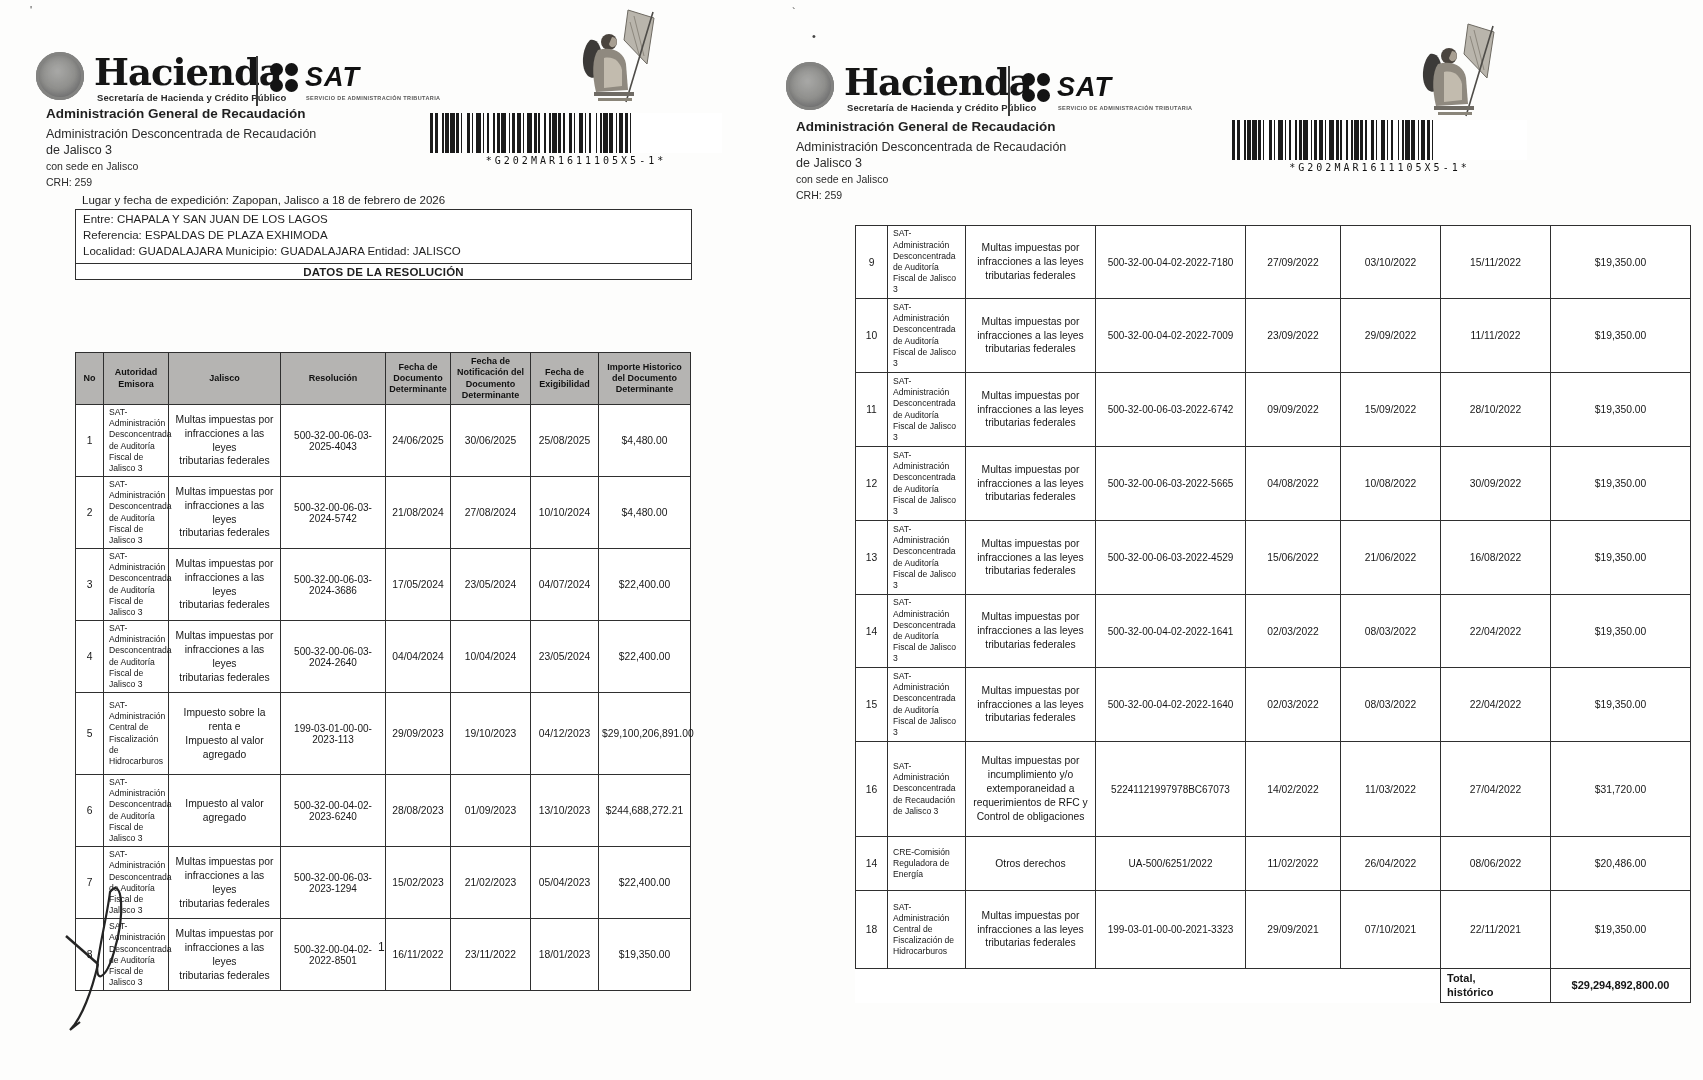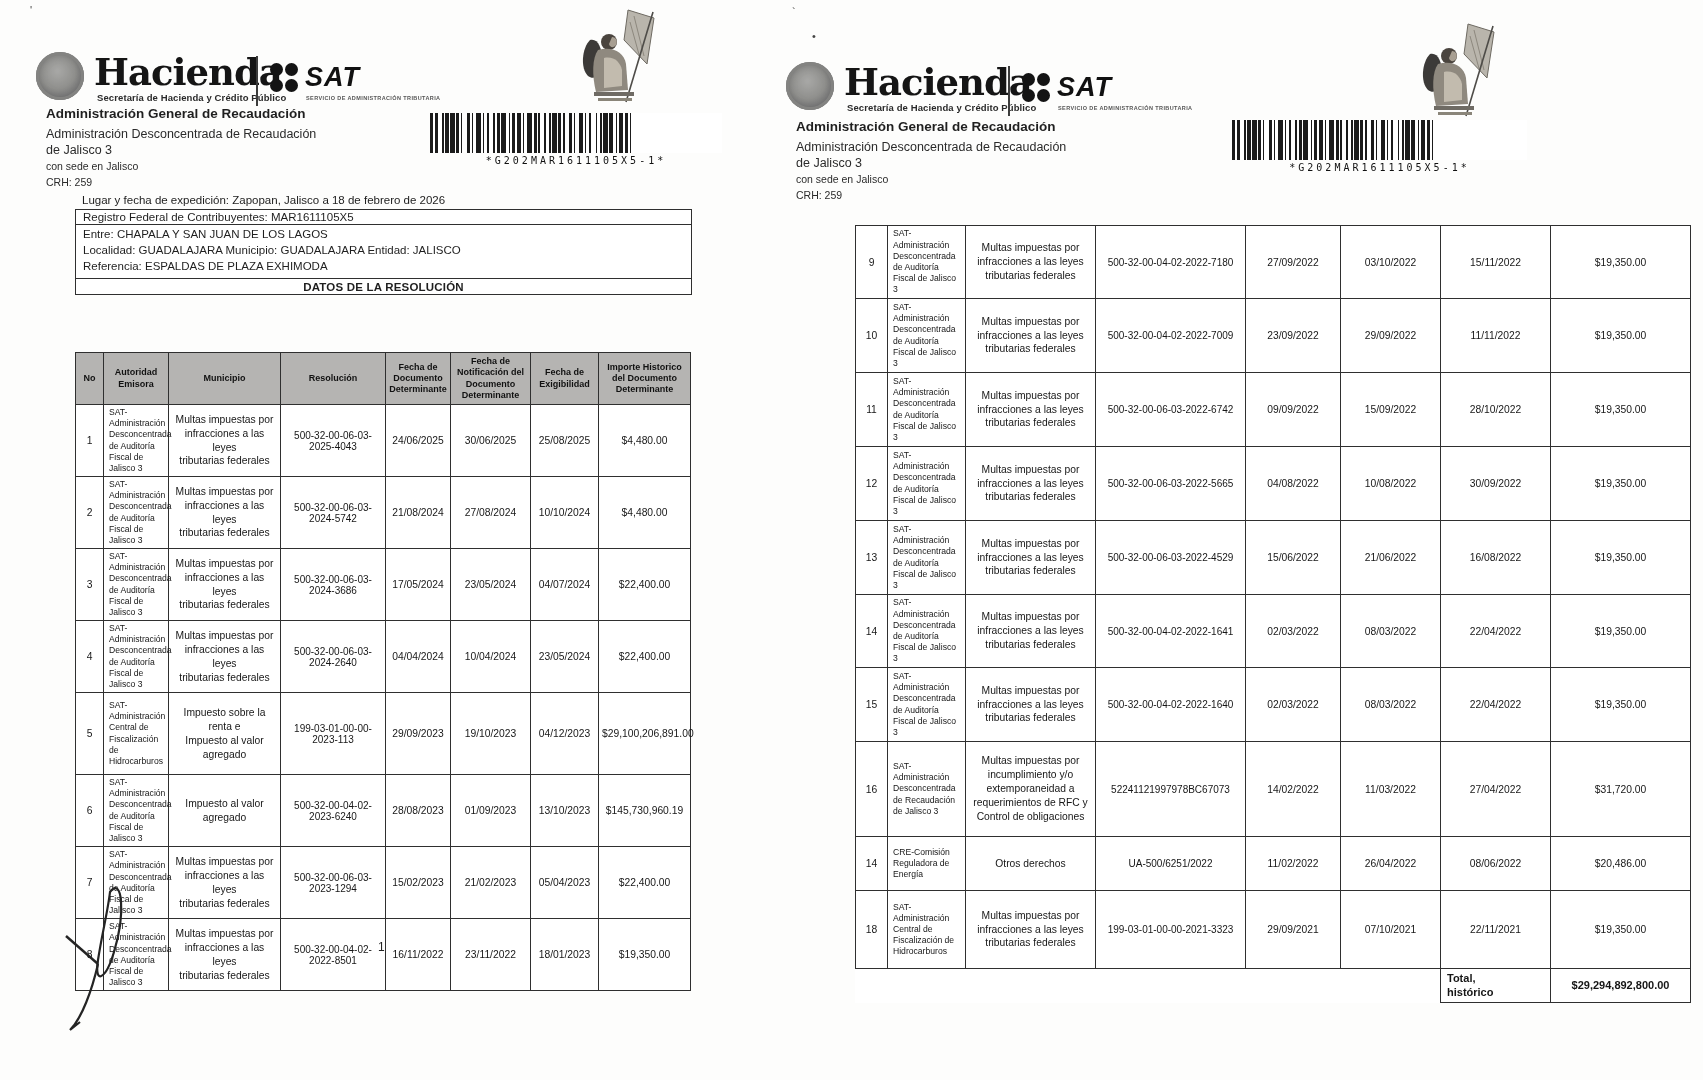--- a/index.html
+++ b/index.html
@@ -185,46 +185,45 @@
           <i class="b" style="width: 3.1px; flex: 0 0 3.1px;"></i>
           <i style="width: 1.55px; flex: 0 0 1.55px;"></i>
           <i class="b" style="width: 1.55px; flex: 0 0 1.55px;"></i>
         </div>
       <div class="barcode-label">*G202MAR1611105X5-1*</div>
     </div>
 
     <div class="expedition" style="left:82px;top:194px;">Lugar y fecha de expedición: Zapopan, Jalisco a 18 de febrero de 2026</div>
 
     <div class="idtable" style="left:75px;top:209px;width:615px;">
-      <div class="id-row">Registro Federal de Contribuyentes: MAR1611105X5</div>
       <div class="addr">
         <div>Entre: CHAPALA Y SAN JUAN DE LOS LAGOS</div>
+        <div>Referencia: ESPALDAS DE PLAZA EXHIMODA</div>
         <div>Localidad: GUADALAJARA   Municipio: GUADALAJARA   Entidad: JALISCO</div>
-        <div>Referencia: ESPALDAS DE PLAZA EXHIMODA</div>
       </div>
       <div class="sec-title last">DATOS DE LA RESOLUCIÓN</div>
     </div>
 
     <table class="res" style="left:75px;top:352px;width:615px;">
       <colgroup>
           <col style="width:28px">
           <col style="width:65px">
           <col style="width:112px">
           <col style="width:105px">
           <col style="width:65px">
           <col style="width:80px">
           <col style="width:68px">
           <col style="width:92px">
         </colgroup>
       <thead>
         <tr>
           <th>No</th>
           <th>Autoridad
 Emisora</th>
-          <th>Municipio</th>
+          <th>Jalisco</th>
           <th>Resolución</th>
           <th>Fecha de
 Documento
 Determinante</th>
           <th>Fecha de
 Notificación del
 Documento
 Determinante</th>
           <th>Fecha de
 Exigibilidad</th>
@@ -320,21 +319,21 @@
 Administración
 Desconcentrada
 de Auditoría
 Fiscal de Jalisco 3</td>
             <td class="c2">Impuesto al valor
 agregado</td>
             <td class="c3">500-32-00-04-02-2023-6240</td>
             <td class="c4">28/08/2023</td>
             <td class="c5">01/09/2023</td>
             <td class="c6">13/10/2023</td>
-            <td class="c7">$145,730,960.19</td>
+            <td class="c7">$244,688,272.21</td>
           </tr>
           <tr style="height: 66px;">
             <td class="c0">7</td>
             <td class="c1">SAT-
 Administración
 Desconcentrada
 de Auditoría
 Fiscal de Jalisco 3</td>
             <td class="c2">Multas impuestas por
 infracciones a las leyes

